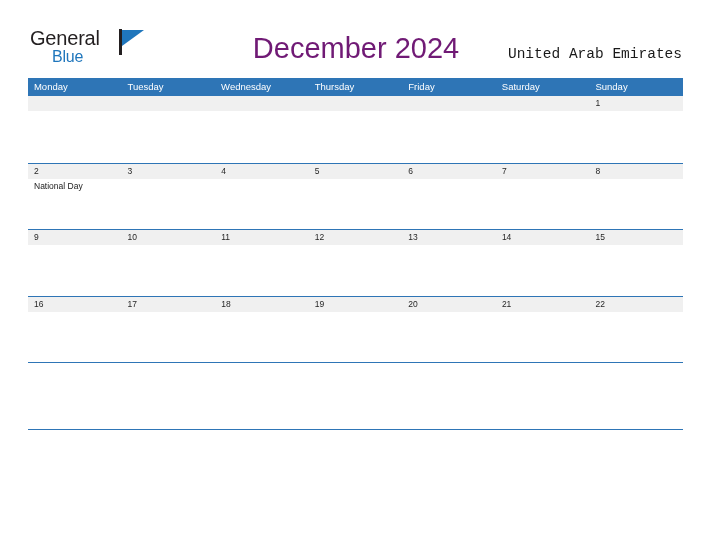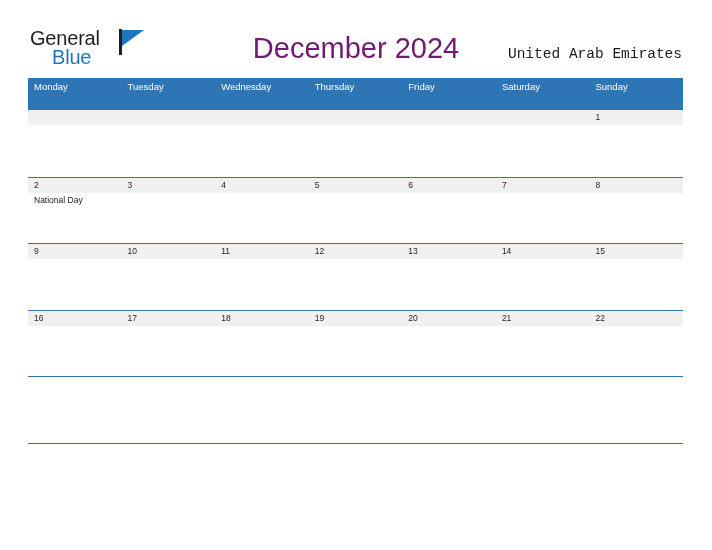--- a/index.html
+++ b/index.html
@@ -42,21 +42,21 @@
     font-size: 20px;
     color: #231f20;
     letter-spacing: -0.2px;
     line-height: 20px;
     white-space: nowrap;
   }
   .logo-blue {
     position: absolute;
     left: 22px;
     top: 19px;
-    font-size: 20px;
+    font-size: 16px;
     color: #1f76bc;
     letter-spacing: -0.2px;
     line-height: 20px;
     white-space: nowrap;
   }
   .logo-flagpole {
     position: absolute;
     left: 89px;
     top: 1px;
     width: 3px;
@@ -99,21 +99,22 @@
   .calendar {
     position: absolute;
     left: 28px;
     top: 78px;
     width: 655px;
   }
 
   .weekday-row {
     display: flex;
     background: #2e75b6;
-    height: 32px;
+    height: 18px;
+    justify-content: flex-end;
   }
   .weekday {
     flex: 1 1 0;
     color: #ffffff;
     font-size: 9.5px;
     line-height: 18px;
     padding-left: 6px;
     box-sizing: border-box;
     white-space: nowrap;
     overflow: hidden;

